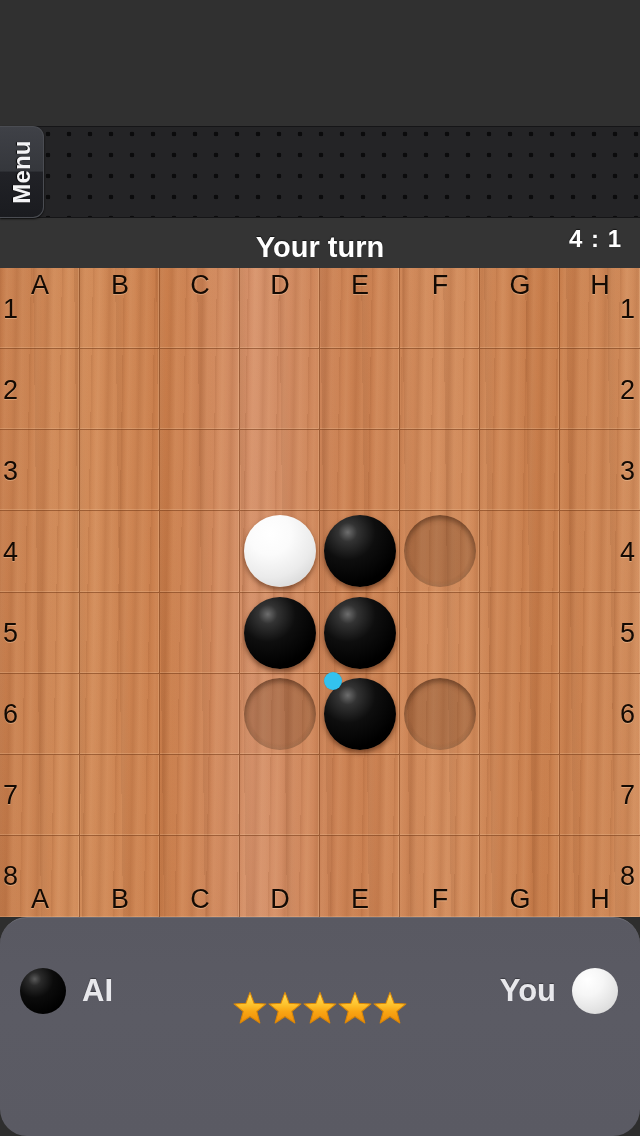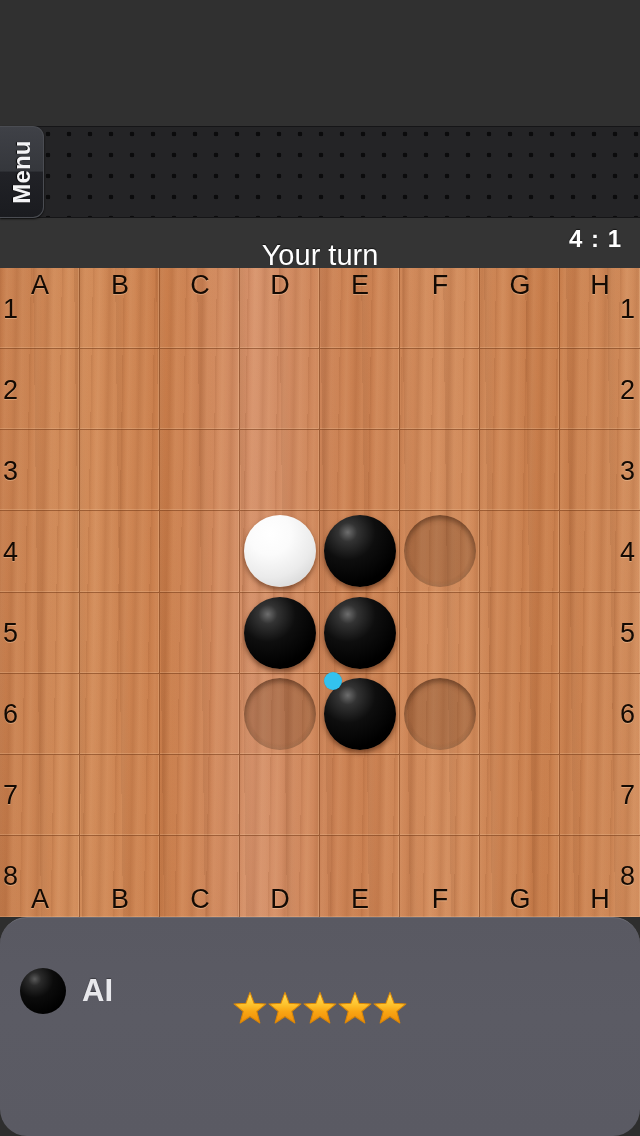--- a/index.html
+++ b/index.html
@@ -97,28 +97,28 @@
 
   
   .status-row {
     position: absolute;
     left: 0; top: 218px;
     width: 640px; height: 50px;
     background: #343434;
   }
   .status-turn {
     position: absolute;
-    left: 0; top: 12px;
+    left: 0; top: 4px;
     width: 640px; height: 50px;
     display: flex;
     align-items: center;
     justify-content: center;
     color: #ffffff;
     font-size: 29px;
-    font-weight: normal;
+    font-weight: bold;
     text-shadow: 0 -1px 1px rgba(0,0,0,0.6);
   }
   .status-score {
     position: absolute;
     right: 18px; top: 0;
     height: 42px;
     display: flex;
     align-items: center;
     color: #ffffff;
     font-size: 24px;
@@ -485,16 +485,20 @@
               <stop offset="0%" stop-color="#ffe060"></stop>
               <stop offset="40%" stop-color="#fdc22c"></stop>
               <stop offset="62%" stop-color="#f9a614"></stop>
               <stop offset="100%" stop-color="#ef8c08"></stop>
             </linearGradient>
           </defs>
           <path d="M50 4 L62 36 L97 38 L70 60 L79 94 L50 75 L21 94 L30 60 L3 38 L38 36 Z" fill="url(#sg4)" stroke="#d98606" stroke-width="3" stroke-linejoin="round"></path>
         </svg>
       </div>
 
+    <div class="player you">
+      <span class="player-name">You</span>
+      <span class="disc white"></span>
+    </div>
 
   </div>
 
 </div>
 
 </body></html>

